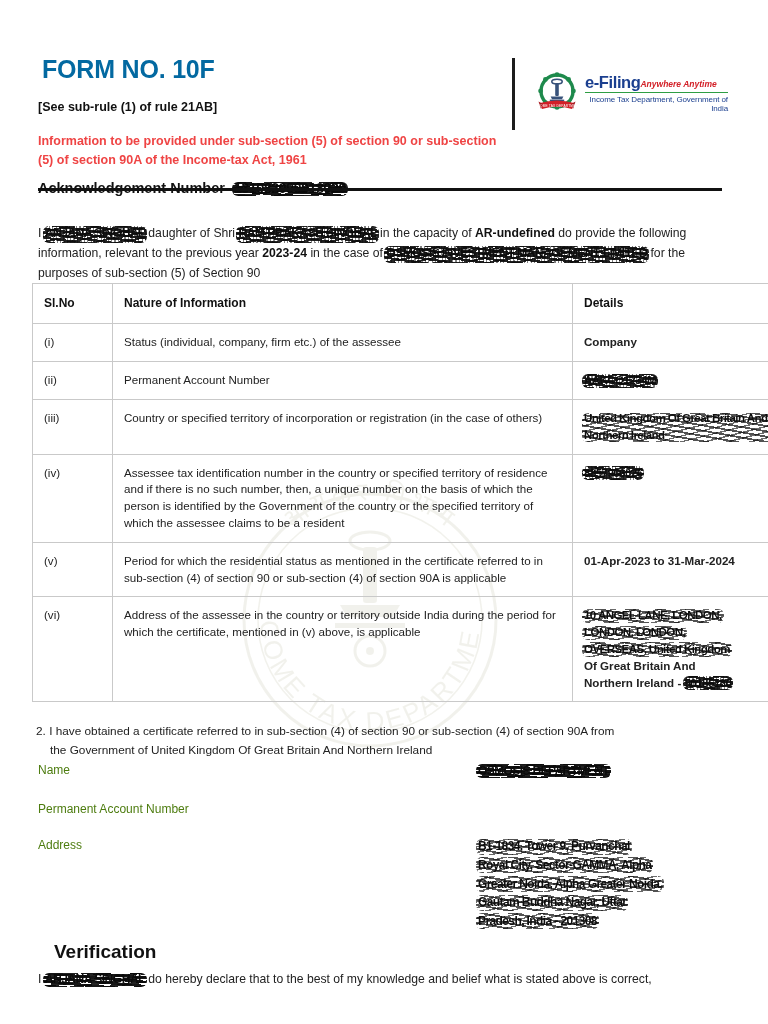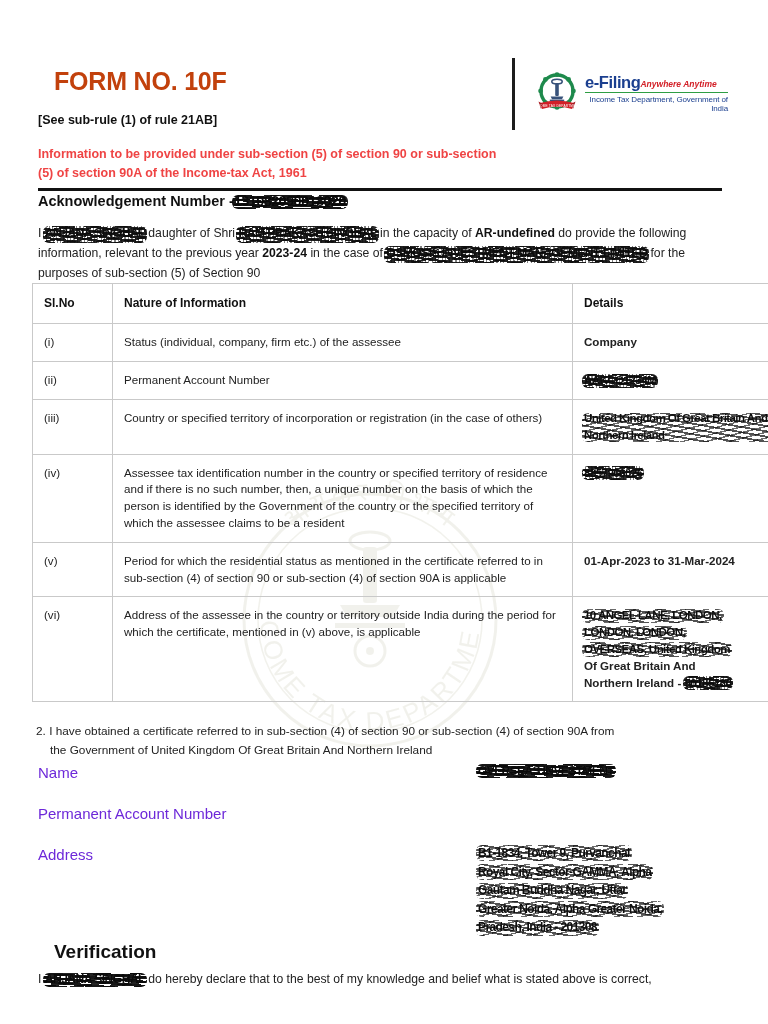--- a/index.html
+++ b/index.html
@@ -42,23 +42,23 @@
     position: absolute;
     left: 38px;
     top: 52px;
     width: 690px;
     height: 135px;
   }
   .form-title {
     font-size: 25px;
     font-weight: bold;
     letter-spacing: -0.2px;
-    margin: 16px;
+    margin: 4px;
     line-height: 1.1;
-    color: #c2410c;
+    color: #0369a1;
   }
   .sub-rule {
     font-size: 12.5px;
     font-weight: bold;
     margin: 15px 0 0 0;
     line-height: 1.3;
     color: #111;
   }
   .info-line {
     font-size: 12.5px;
@@ -200,22 +200,22 @@
     width: 686px;
   }
   .field-row {
     display: flex;
     align-items: flex-start;
     margin-bottom: 20px;
   }
   .field-label {
     width: 440px;
     flex: 0 0 440px;
-    font-size: 15px;
-    color: #6d28d9;
+    font-size: 12px;
+    color: #4d7c0f;
     line-height: 1.4;
   }
   .field-value {
     flex: 1;
     font-size: 12px;
     color: #111;
     line-height: 1.55;
   }
 
   
@@ -437,33 +437,33 @@
 
     <p class="clause2">
       <span class="hang"><span>2.</span> <span>I have obtained a certificate referred to in sub-section (4) of section 90 or sub-section (4) of section 90A from</span></span>
       <span class="line2">the Government of United Kingdom Of Great Britain And Northern Ireland</span>
     </p>
 
     <div class="field-rows">
       <div class="field-row">
         <div class="field-label">Name</div>
         <div class="field-value">
-          <span class="redacted block">OVERSEAS INVESTMENT</span>
+          <span class="redacted block">OSMOSIS DEPARTMENT</span>
         </div>
       </div>
       <div class="field-row">
         <div class="field-label">Permanent Account Number</div>
       </div>
       <div class="field-row">
         <div class="field-label">Address</div>
         <div class="field-value">
           <span class="redacted-multi"><span class="redacted light">B1-1834, Tower 9, Purvanchal</span></span>
           <span class="redacted-multi"><span class="redacted light">Royal City, Sector-GAMMA, Alpha</span></span>
+          <span class="redacted-multi"><span class="redacted light">Greater Noida, Alpha Greater Noida,</span></span>
           <span class="redacted-multi"><span class="redacted light">Gautam Buddha Nagar, Uttar</span></span>
-          <span class="redacted-multi"><span class="redacted light">Greater Noida, Alpha Greater Noida,</span></span>
           <span class="redacted-multi"><span class="redacted light">Pradesh, India - 201308</span></span>
         </div>
       </div>
     </div>
 
     <h2 class="verification-title">Verification</h2>
     <p class="verification-text">
       <span>I</span>
       <span class="redacted block">ANJANA SINGHAL</span>
       <span>do hereby declare that to the best of my knowledge and belief what is stated above is correct,</span>

